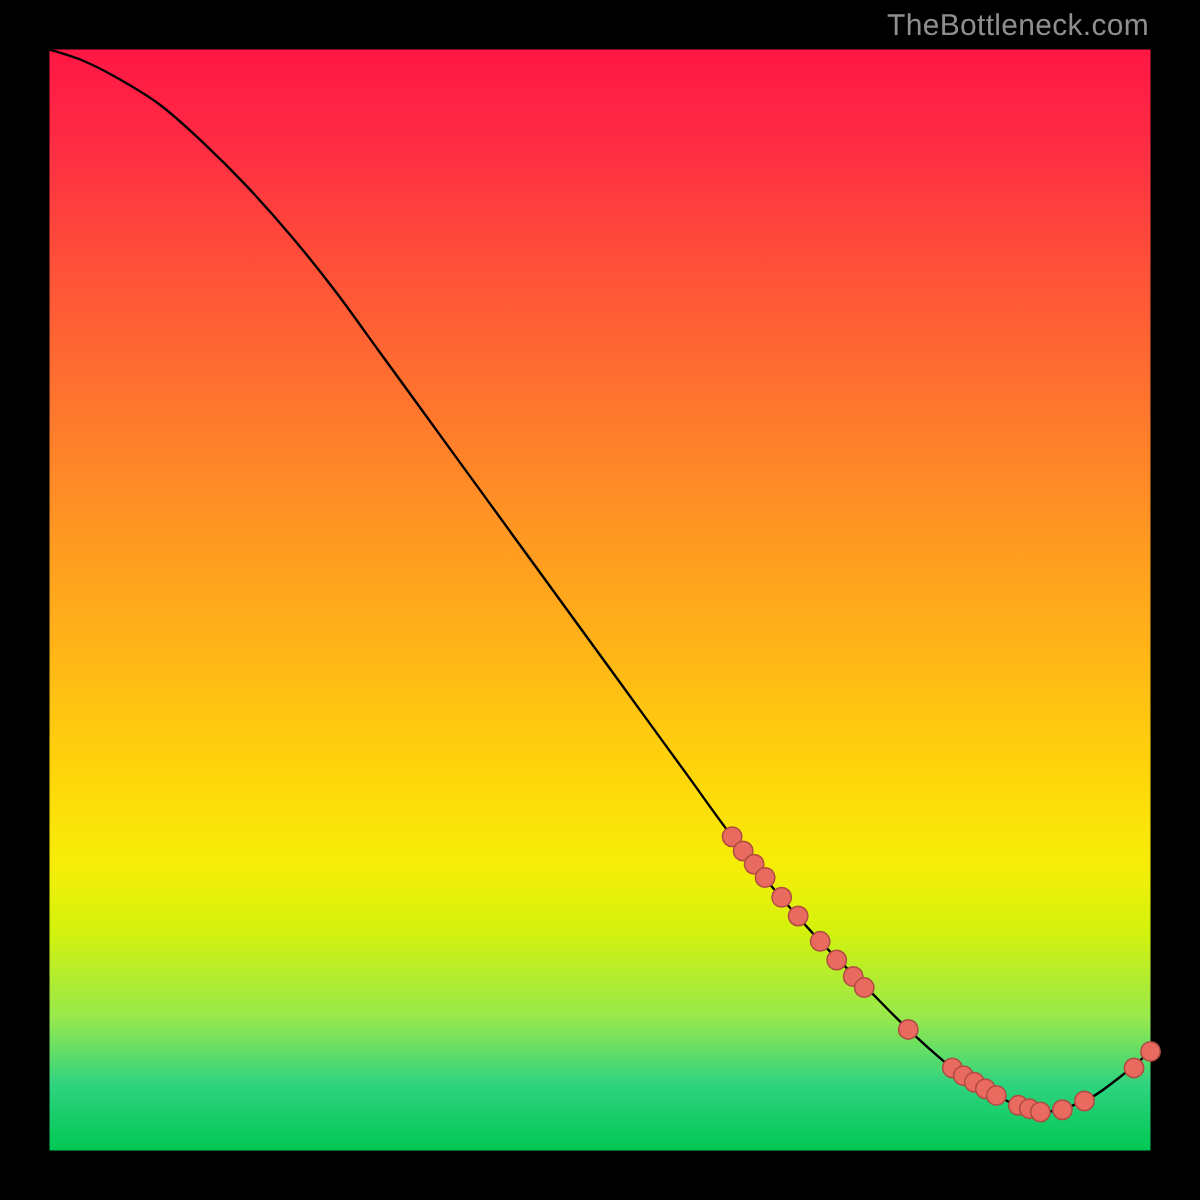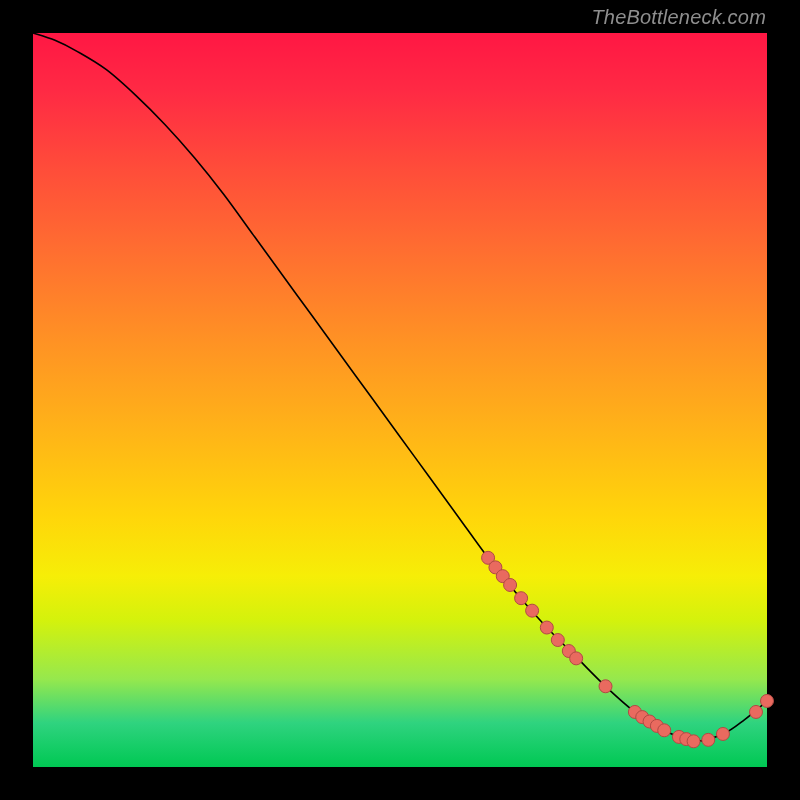--- a/index.html
+++ b/index.html
@@ -40,21 +40,20 @@
     );
   }
   .watermark {
     position: absolute;
     top: 6px;
     right: 34px;
     color: #8e8e8e;
     font-size: 20px;
     letter-spacing: 0.2px;
     user-select: none;
-    font-style: italic;
   }
   svg.overlay {
     position: absolute;
     left: 33px;
     top: 33px;
     width: 734px;
     height: 734px;
     overflow: visible;
   }
   .curve {

